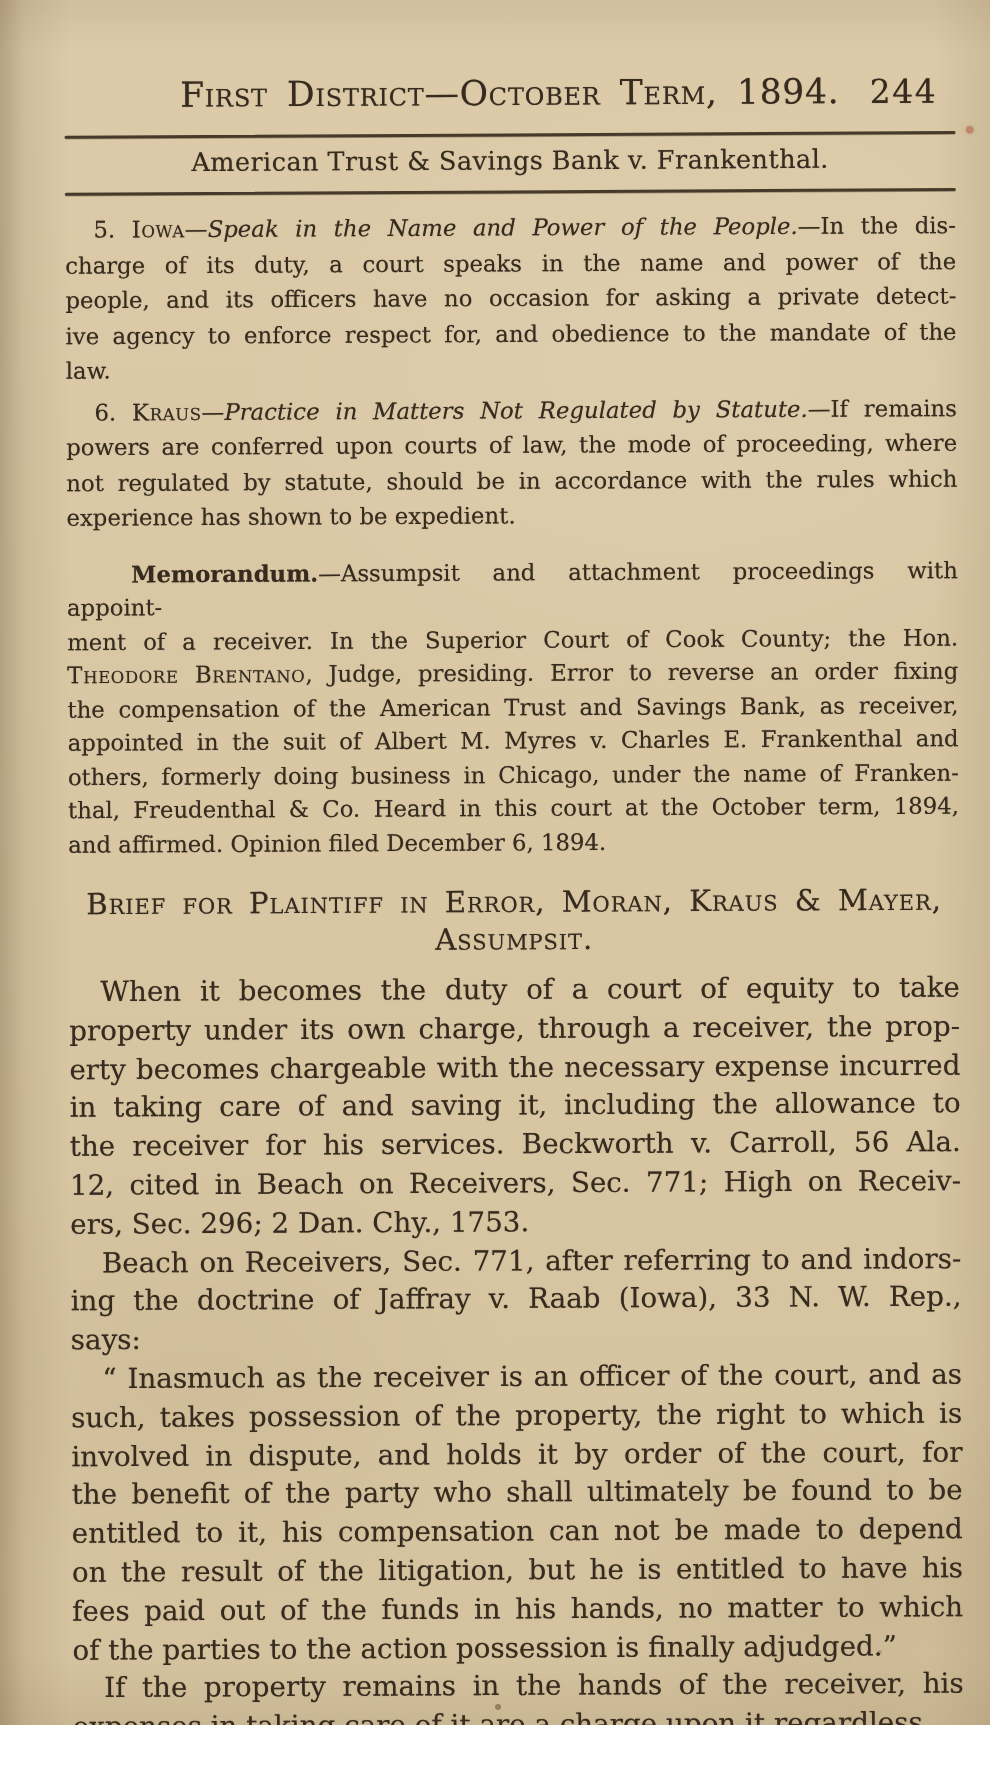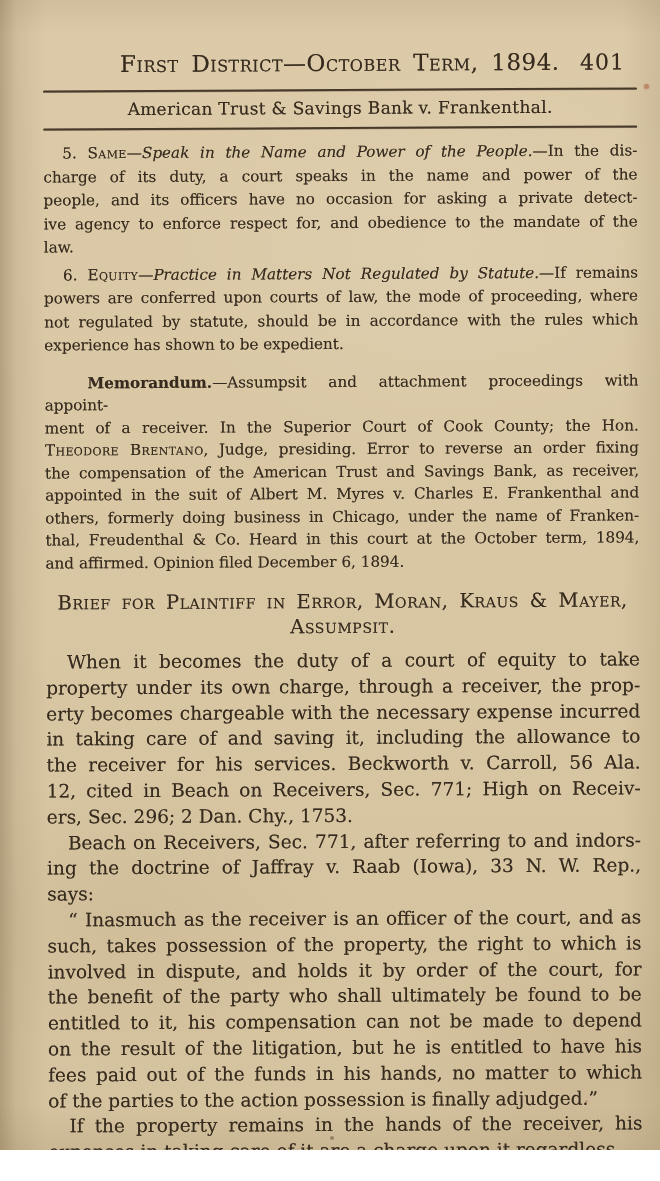--- a/index.html
+++ b/index.html
@@ -89,39 +89,39 @@
 
 <div class="page">
   <div class="speck a"></div>
   <div class="speck b"></div>
   <div class="speck c"></div>
 
   <div class="sheet">
 
     <div class="hdr">
       <span class="hdr-title">First District—October Term, 1894.</span>
-      <span class="hdr-pageno">401</span>
+      <span class="hdr-pageno">244</span>
     </div>
 
     <div class="rule r1"></div>
 
     <div class="runhead">American Trust &amp; Savings Bank v. Frankenthal.</div>
 
     <div class="rule r2"></div>
 
     <div>
         <div class="blk k-hn5">
-          <div class="line first"><span class="s-rm">5.  </span><span class="s-sc">Same</span><span class="s-rm">—</span><span class="s-it">Speak in the Name and Power of the People.</span><span class="s-rm">—In the dis-</span></div>
+          <div class="line first"><span class="s-rm">5.  </span><span class="s-sc">Iowa</span><span class="s-rm">—</span><span class="s-it">Speak in the Name and Power of the People.</span><span class="s-rm">—In the dis-</span></div>
           <div class="line"><span class="s-rm">charge of its duty, a court speaks in the name and power of the</span></div>
           <div class="line"><span class="s-rm">people, and its officers have no occasion for asking a private detect-</span></div>
           <div class="line"><span class="s-rm">ive agency to enforce respect for, and obedience to the mandate of the</span></div>
           <div class="line last"><span class="s-rm">law.</span></div>
         </div>
         <div class="blk k-hn6">
-          <div class="line first"><span class="s-rm">6.  </span><span class="s-sc">Equity</span><span class="s-rm">—</span><span class="s-it">Practice in Matters Not Regulated by Statute.</span><span class="s-rm">—If remains</span></div>
+          <div class="line first"><span class="s-rm">6.  </span><span class="s-sc">Kraus</span><span class="s-rm">—</span><span class="s-it">Practice in Matters Not Regulated by Statute.</span><span class="s-rm">—If remains</span></div>
           <div class="line"><span class="s-rm">powers are conferred upon courts of law, the mode of proceeding, where</span></div>
           <div class="line"><span class="s-rm">not regulated by statute, should be in accordance with the rules which</span></div>
           <div class="line last"><span class="s-rm">experience has shown to be expedient.</span></div>
         </div>
         <div class="blk k-memo">
           <div class="line first"><span class="s-b">Memorandum.</span><span class="s-rm">—Assumpsit and attachment proceedings with appoint-</span></div>
           <div class="line"><span class="s-rm">ment of a receiver.  In the Superior Court of Cook County; the Hon.</span></div>
           <div class="line"><span class="s-sc">Theodore Brentano</span><span class="s-rm">, Judge, presiding.  Error to reverse an order fixing</span></div>
           <div class="line"><span class="s-rm">the compensation of the American Trust and Savings Bank, as receiver,</span></div>
           <div class="line"><span class="s-rm">appointed in the suit of Albert M. Myres v. Charles E. Frankenthal and</span></div>

